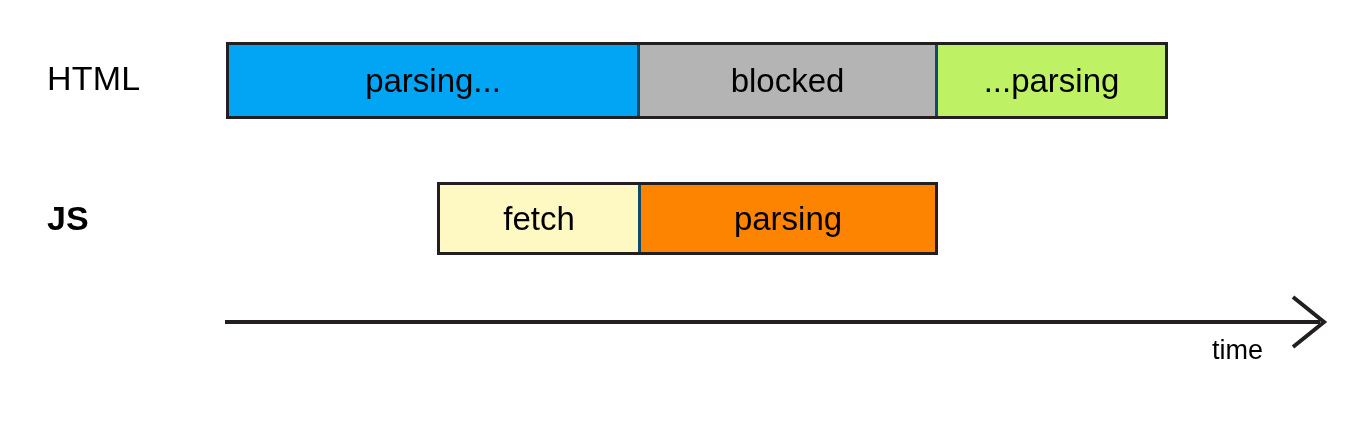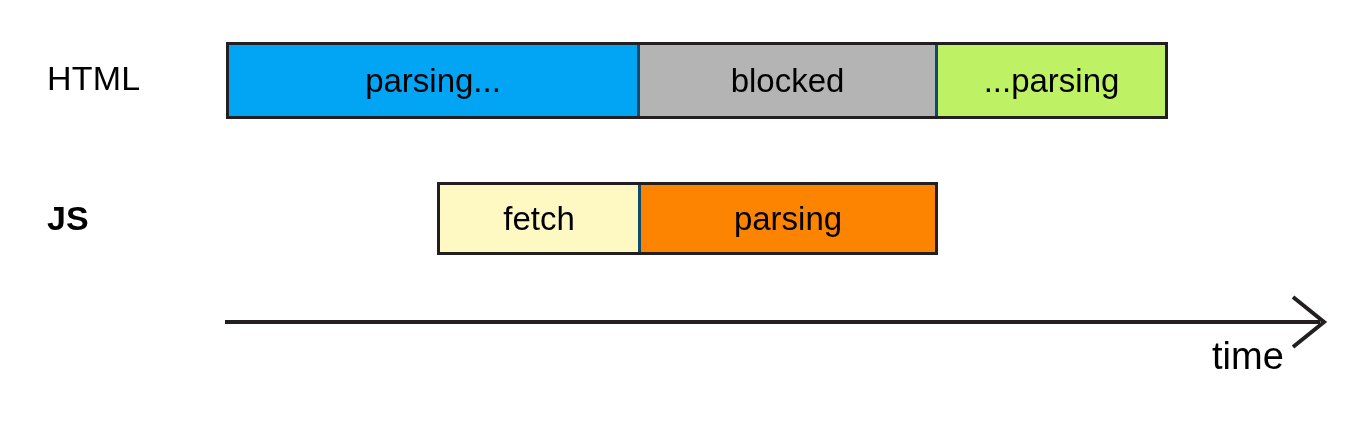--- a/index.html
+++ b/index.html
@@ -80,21 +80,21 @@
     position: absolute;
     left: 220px;
     top: 295px;
     width: 1115px;
     height: 58px;
   }
   #time-label {
     position: absolute;
     left: 1212px;
     top: 337px;
-    font-size: 38px;
+    font-size: 27px;
     line-height: 1;
     color: #000000;
     white-space: nowrap;
   }
 </style>
 </head>
 <body>
 
 <div id="canvas">
 

